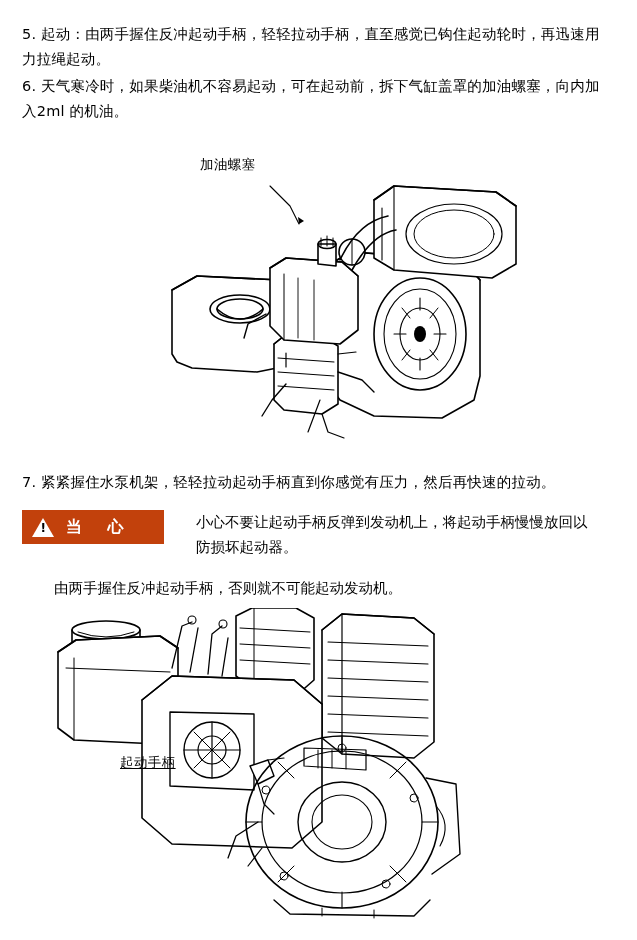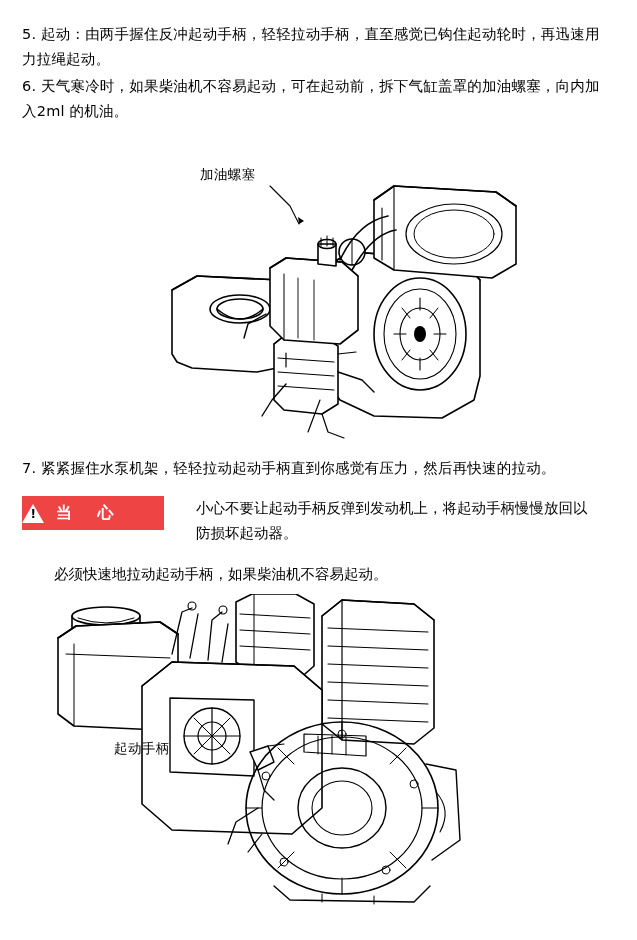--- a/index.html
+++ b/index.html
@@ -41,37 +41,38 @@
     height: 320px;
     margin-top: 8px;
   }
   .callout-label {
     position: absolute;
     font-size: 13.5px;
     letter-spacing: 0.4px;
     white-space: nowrap;
   }
   .para7 {
-    margin-top: 8px;
+    margin-top: 22px;
     font-size: 14.5px;
     line-height: 1.7;
   }
   .notice-row {
     display: flex;
     align-items: flex-start;
     margin-top: 16px;
   }
   .notice-badge {
-    background: #ef4444;
+    background: #c2410c;
     color: #ffffff;
     width: 142px;
     height: 34px;
     min-width: 142px;
     display: flex;
     align-items: center;
+    padding-left: 10px;
     box-sizing: border-box;
     text-align: center;
   }
   .notice-badge .tri {
     display: inline-block;
     width: 0;
     height: 0;
     border-left: 11px solid transparent;
     border-right: 11px solid transparent;
     border-bottom: 19px solid #ffffff;
@@ -109,21 +110,21 @@
 </style>
 </head>
 <body>
 
 <div class="page">
 
   <p class="para">5. 起动：由两手握住反冲起动手柄，轻轻拉动手柄，直至感觉已钩住起动轮时，再迅速用力拉绳起动。</p>
   <p class="para">6. 天气寒冷时，如果柴油机不容易起动，可在起动前，拆下气缸盖罩的加油螺塞，向内加入2ml 的机油。</p>
 
   <div class="fig-block fig1">
-    <span class="callout-label" style="left:178px; top:18px;">加油螺塞</span>
+    <span class="callout-label" style="left:178px; top:8px;">加油螺塞</span>
 
     <svg width="589" height="300" viewBox="0 0 589 300">
       <g fill="none" stroke="#000" stroke-width="1.6" stroke-linejoin="round" stroke-linecap="round">
 
         <path class="arrowlabel-line" d="M248,38 L268,58 L277,76"></path>
         <path d="M277,76 l-1,-7 l6,4 z" fill="#000" stroke="none"></path>
 
         <path d="M150,142 L150,206 L155,214 L170,220 L235,224 L260,219 L264,205 L264,140 L258,132 L175,128 Z" fill="#fff"></path>
         <path d="M150,142 L175,128 L258,132 L264,140"></path>
         <path d="M264,158 L292,152 L292,196 L264,202"></path>
@@ -184,25 +185,25 @@
 
   <div class="notice-row">
     <div class="notice-badge">
       <span class="tri"></span>
       <span class="btext">当 心</span>
     </div>
     <div class="notice-text">小心不要让起动手柄反弹到发动机上，将起动手柄慢慢放回以防损坏起动器。</div>
   </div>
 
   <div class="notice-row">
-    <div class="notice-text">必须快速地拉动起动手柄，如果柴油机不容易起动。</div>
+    <div class="notice-text">由两手握住反冲起动手柄，否则就不可能起动发动机。</div>
   </div>
 
   <div class="fig-block fig2">
-    <span class="callout-label" style="left:92px; top:146px;">起动手柄</span>
+    <span class="callout-label" style="left:98px; top:146px;text-decoration:underline;">起动手柄</span>
 
     <svg width="589" height="320" viewBox="0 0 589 320">
       <g fill="none" stroke="#000" stroke-width="1.6" stroke-linejoin="round" stroke-linecap="round">
 
         <path class="arrowlabel-line" d="M200,152 L228,158"></path>
 
         <path d="M196,158 L226,170 L218,190 L208,186 L200,200 L180,178 L190,172 Z" fill="#fff" stroke-width="1.6"></path>
 
         <ellipse cx="84" cy="22" rx="34" ry="9"></ellipse>
         <path d="M50,22 L50,44 q34,12 68,0 L118,22"></path>

